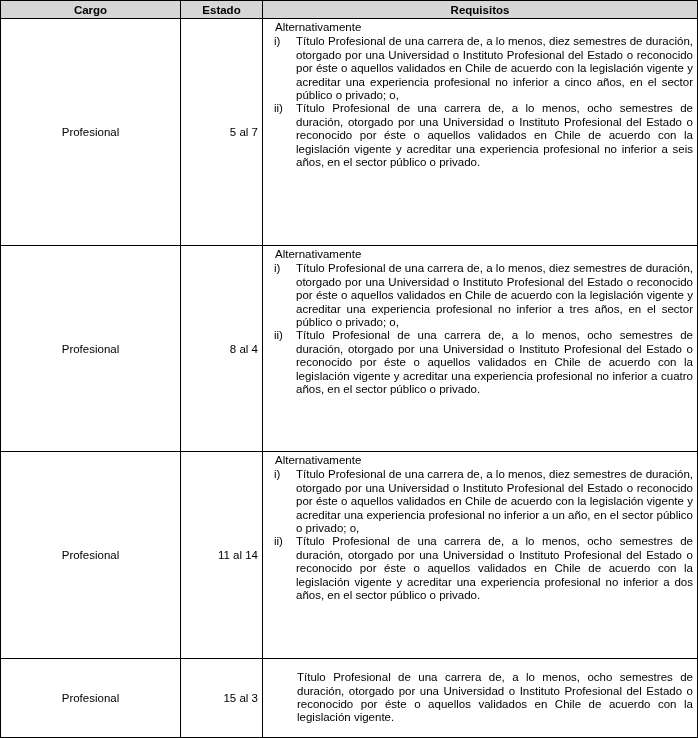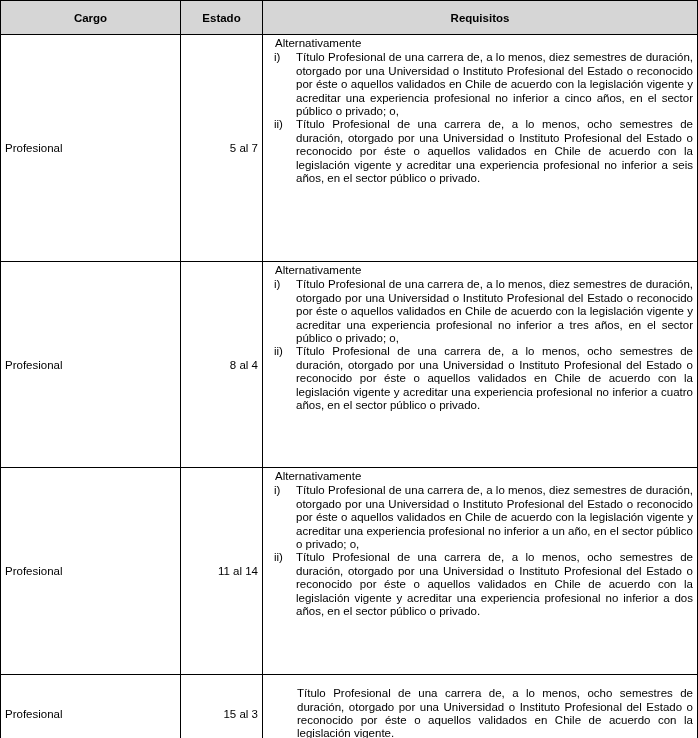--- a/index.html
+++ b/index.html
@@ -24,27 +24,27 @@
   table.req-table th,
   table.req-table td {
     border: 1px solid #000000;
     box-sizing: border-box;
     padding: 2px 4px;
   }
   th.col-header {
     background: #d6d6d6;
     font-weight: bold;
     text-align: center;
-    height: 34px;
+    height: 18px;
     font-size: 11.5px;
     padding: 1px 2px;
   }
   td.cargo-cell {
     vertical-align: middle;
-    text-align: left;
+    text-align: center;
     padding-left: 9px;
   }
   td.grado-cell {
     vertical-align: middle;
     text-align: right;
   }
   td.req-cell {
     vertical-align: top;
     padding: 2px 6px 2px 4px;
     line-height: 13.4px;

